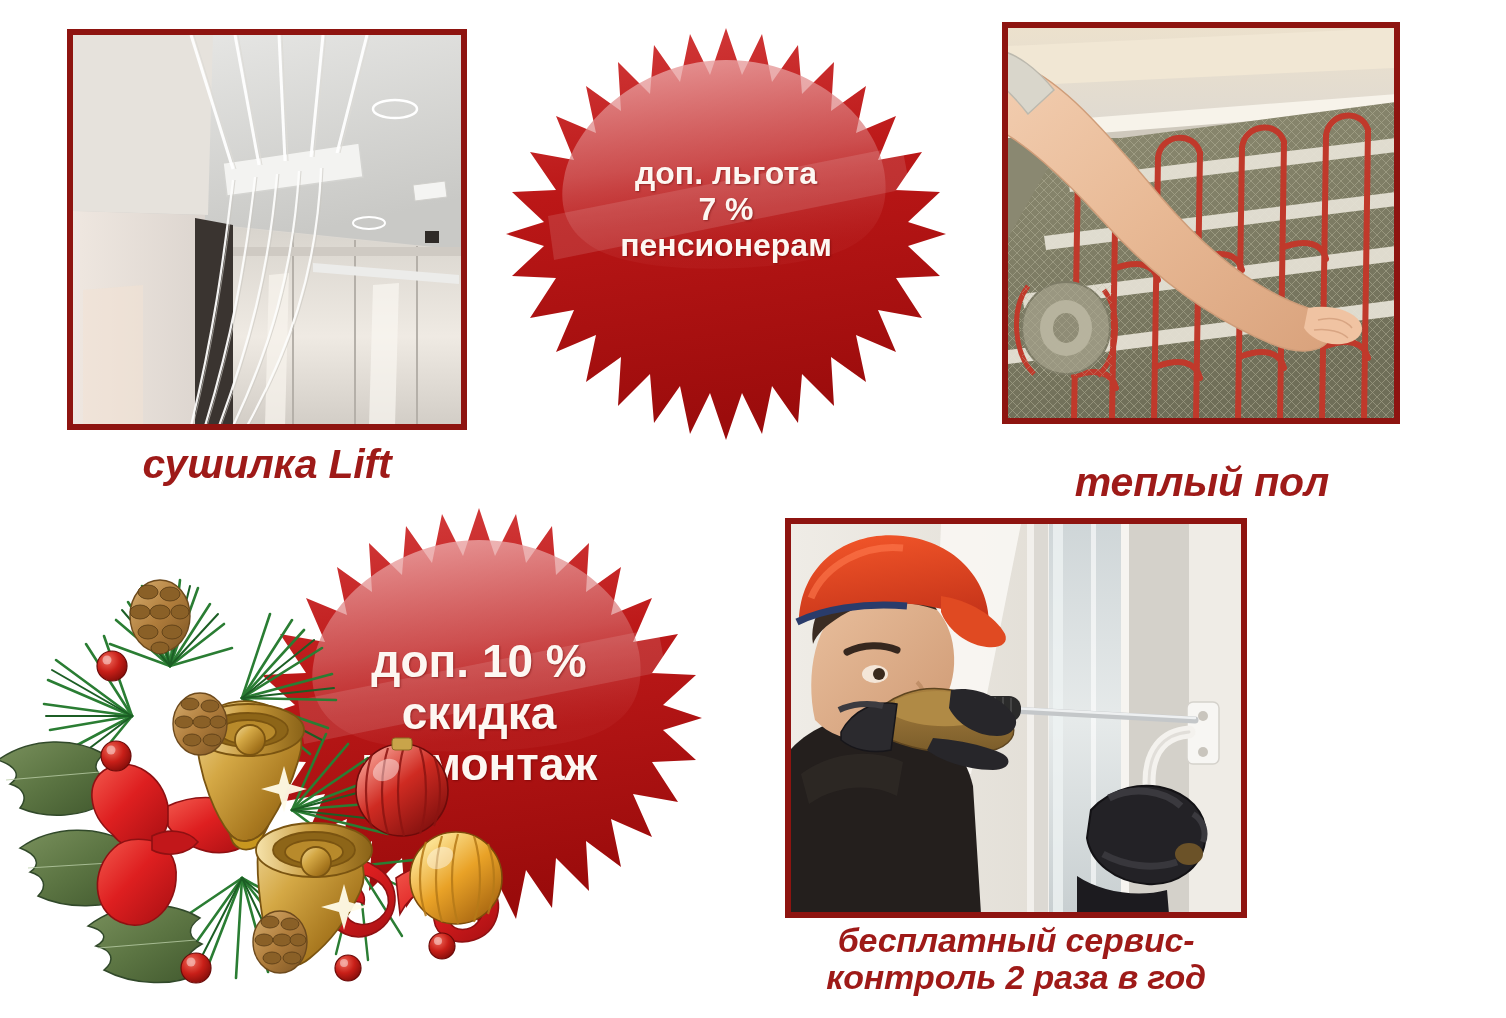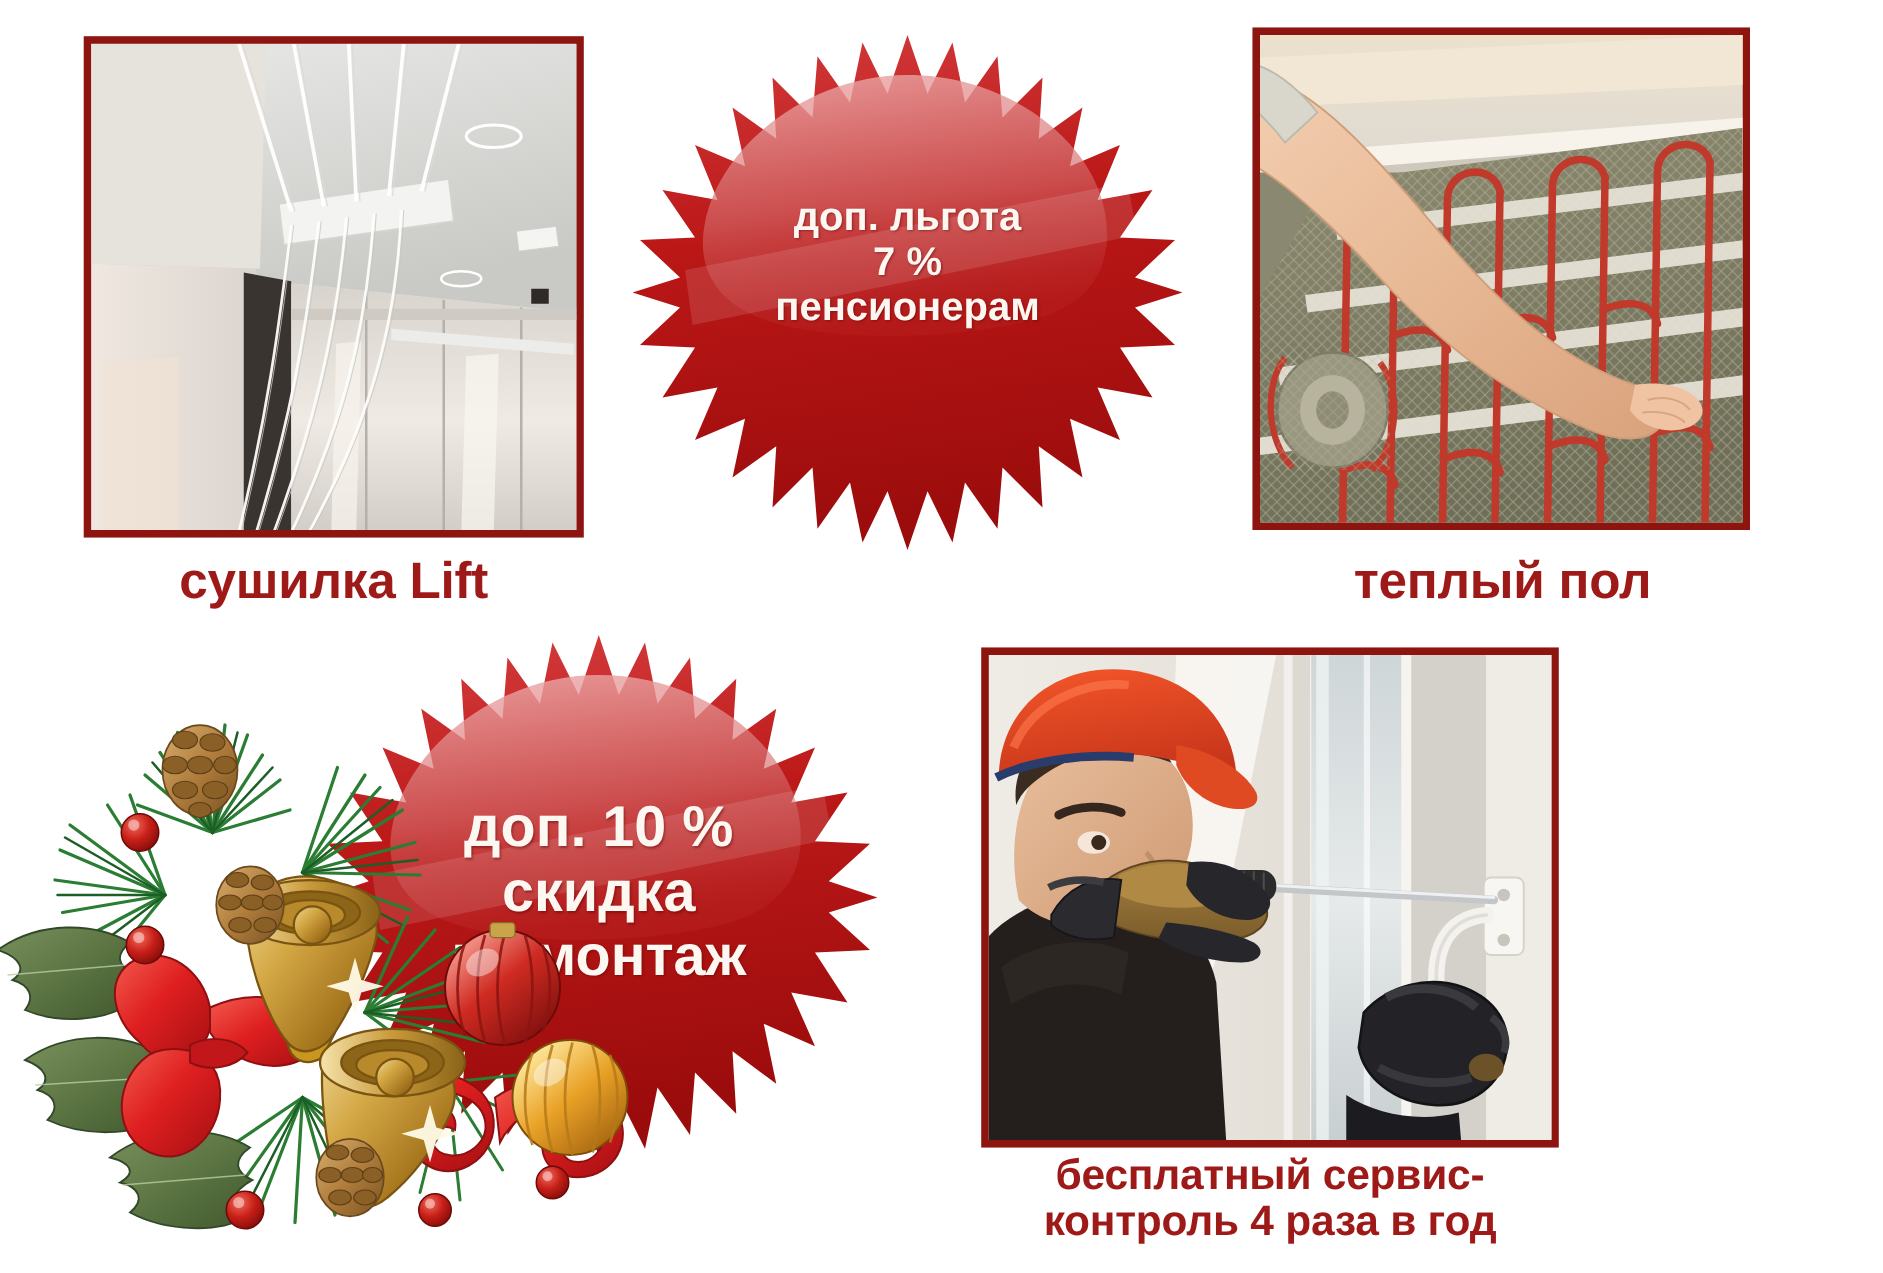--- a/index.html
+++ b/index.html
@@ -35,23 +35,24 @@
   
   .caption {
     position: absolute;
     color: #9e1a18;
     font-weight: bold;
     font-family: "Liberation Sans", sans-serif;
     text-align: center;
     line-height: 1.08;
     letter-spacing: -0.2px;
     white-space: pre-line;
+    font-style: italic;
   }
   .caption-lift   { left: 67px;  top: 442px;  width: 400px; font-size: 41px; }
-  .caption-floor  { left: 1002px;top: 442px;  width: 400px; font-size: 41px; }
+  .caption-floor  { left: 1002px;top: 460px;  width: 400px; font-size: 41px; }
   .caption-service{ left: 785px; top: 922px;  width: 462px; font-size: 34px; }
 
   
   .badge {
     position: absolute;
   }
   .badge svg { display: block; }
   .badge-text {
     position: absolute;
     left: 0; right: 0;
@@ -369,21 +370,21 @@
           <path d="M402,290 C412,296 416,308 412,318" stroke="#3a393e" stroke-width="6" fill="none"></path>
           <path d="M312,330 C334,342 362,346 386,338" stroke="#38373c" stroke-width="7" fill="none"></path>
           <ellipse cx="398" cy="330" rx="14" ry="11" fill="#6b5228"></ellipse>
           <path d="M286,352 C310,368 346,374 376,366 L378,390 L286,390 Z" fill="#1c1b1f"></path>
         </g>
       </svg>
     </div>
   </div>
 
   <div class="caption caption-service">бесплатный сервис-
-контроль 4 раза в год</div>
+контроль 2 раза в год</div>
 
   <div class="badge" id="badge-pensioner">
     <svg width="440" height="438" viewBox="0 0 440 438">
       <defs>
         <linearGradient id="burstGrad1" x1="0" y1="0" x2="0.15" y2="1">
           <stop offset="0" stop-color="#d43c3c"></stop>
           <stop offset="0.42" stop-color="#bb1717"></stop>
           <stop offset="1" stop-color="#9c0c0c"></stop>
         </linearGradient>
         <linearGradient id="glossGrad1" x1="0" y1="0" x2="0.2" y2="1">

